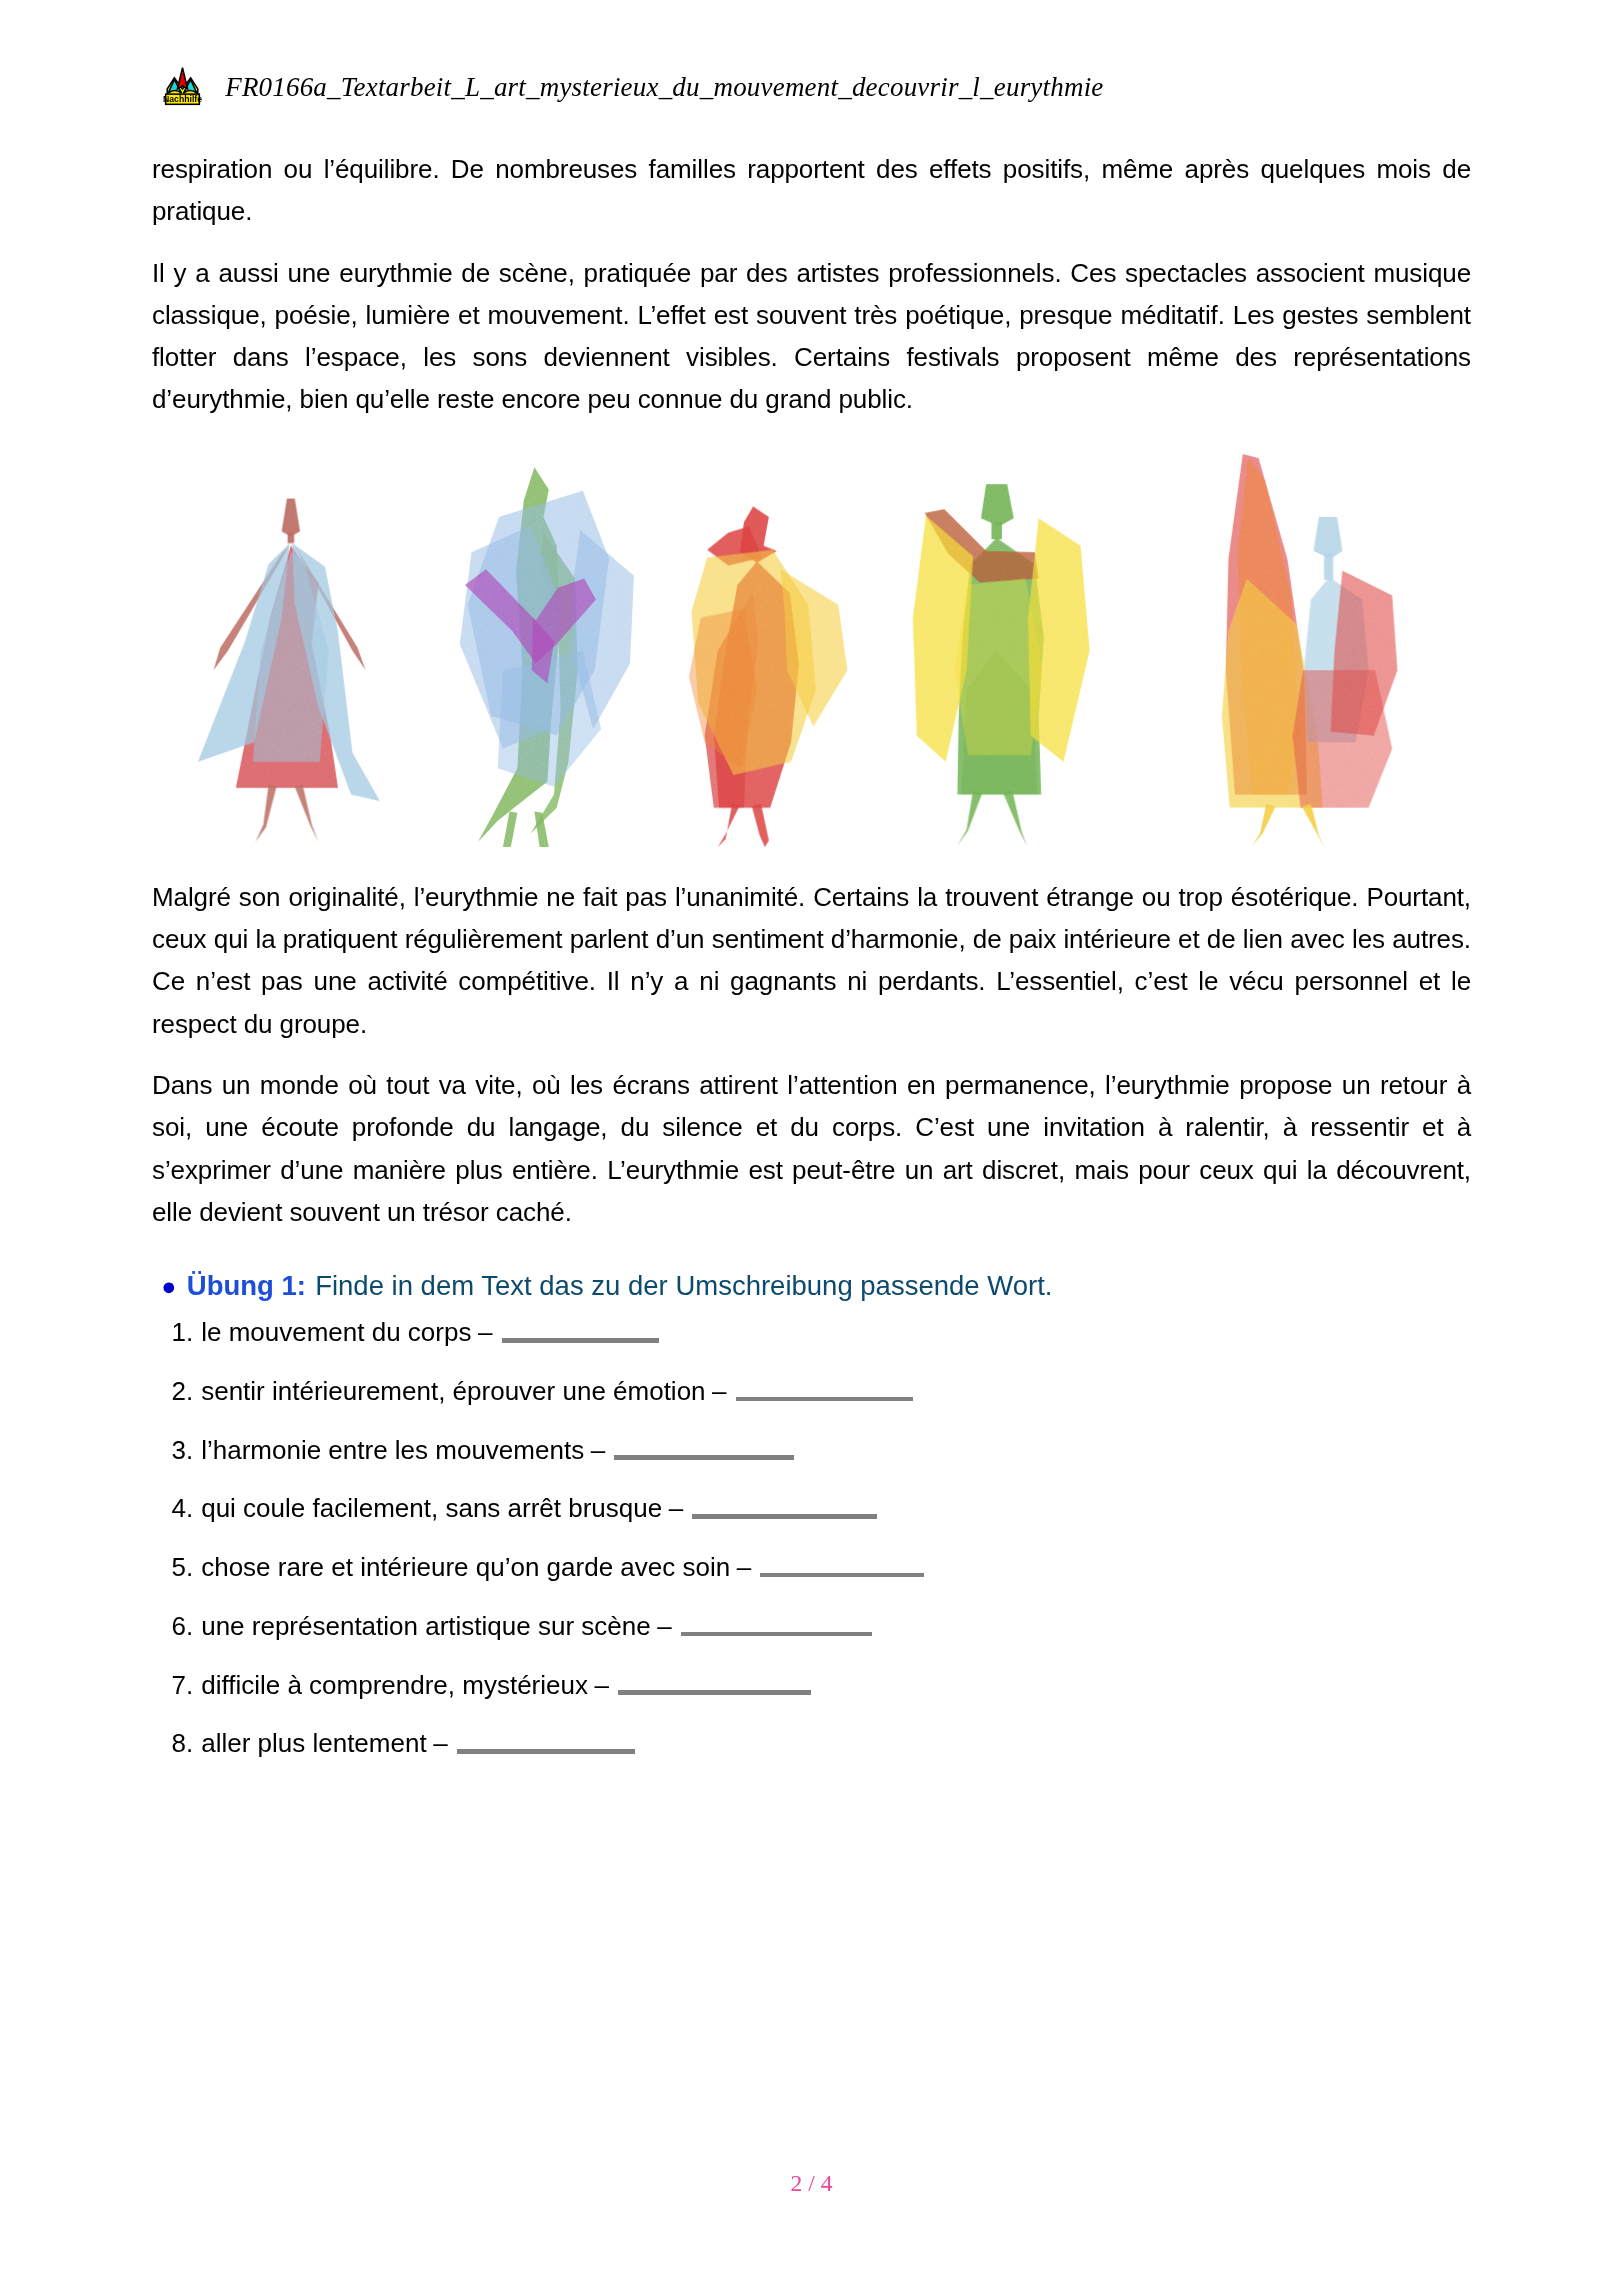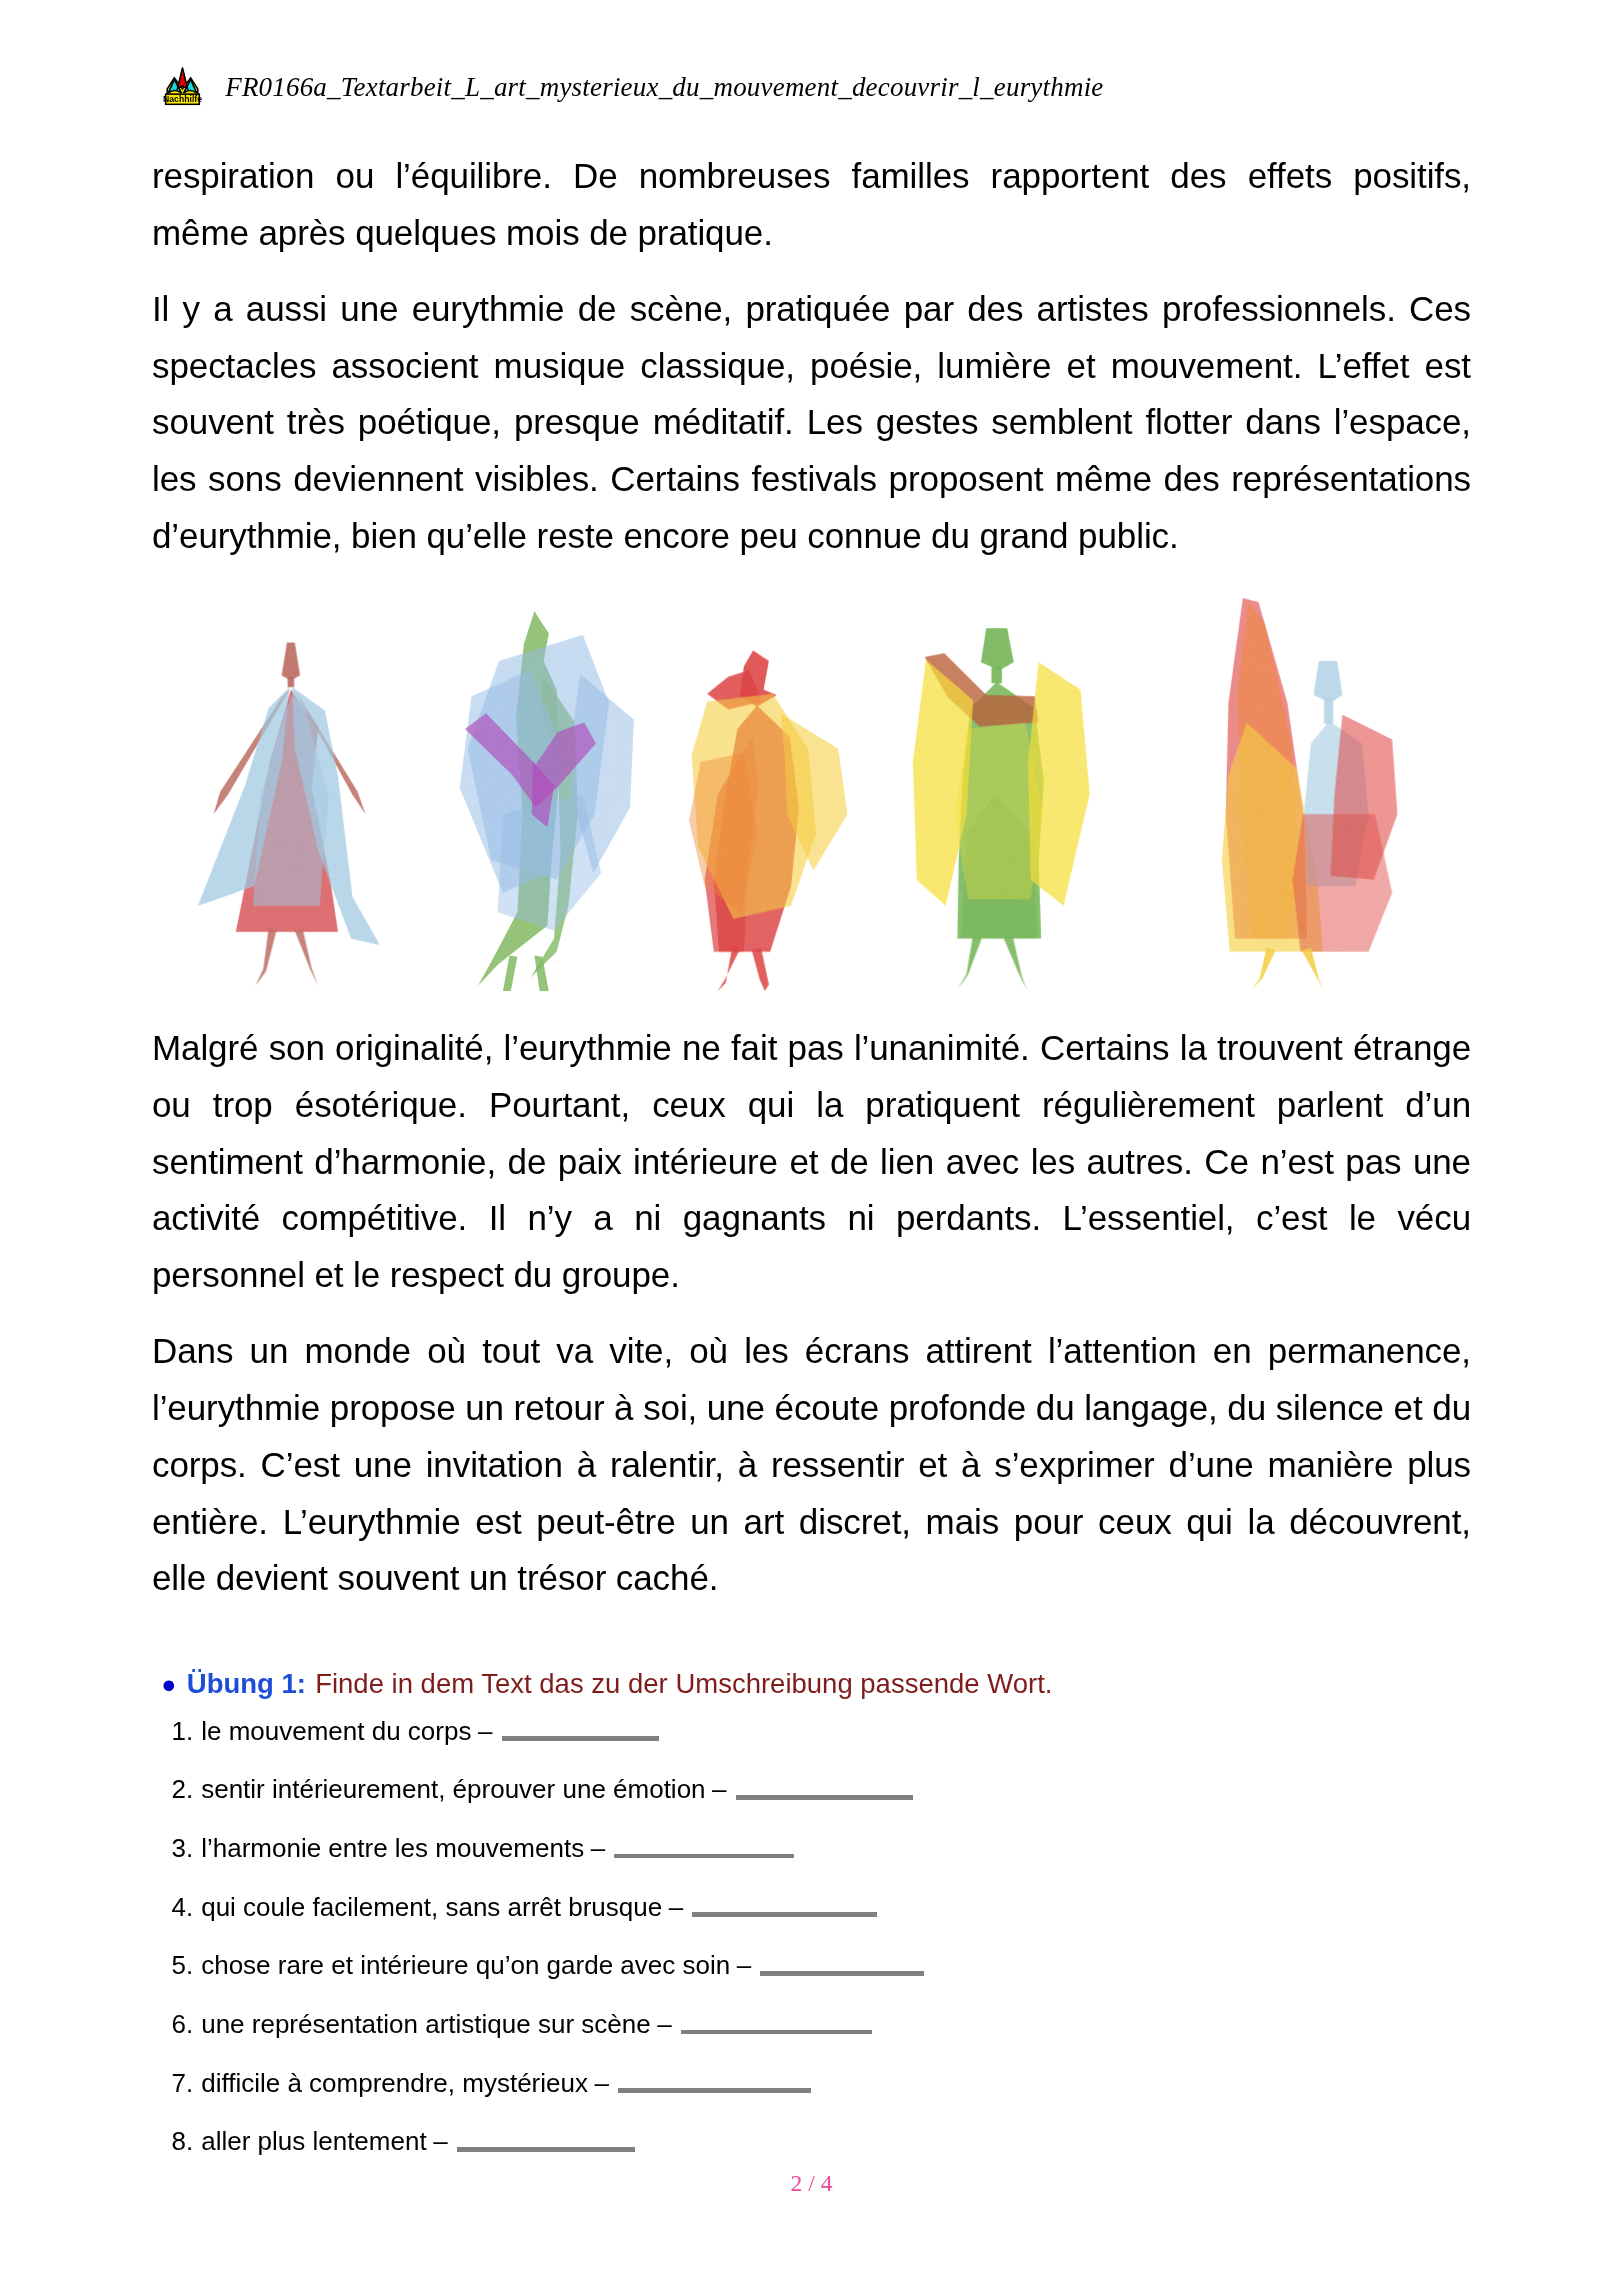--- a/index.html
+++ b/index.html
@@ -48,21 +48,21 @@
     white-space: nowrap;
     line-height: 1;
   }
 
   
   .content {
     padding-top: 29px;
   }
   p.para {
     margin: 0 0 19.6px 0;
-    font-size: 35px;
+    font-size: 26px;
     line-height: 1.62;
     text-align: justify;
     text-justify: inter-word;
     letter-spacing: -0.1px;
     color: #000;
   }
   p.para:last-of-type { margin-bottom: 0; }
 
   
   .illustration {
@@ -91,21 +91,21 @@
     line-height: 1;
     margin-right: 10.5px;
     flex: 0 0 auto;
   }
   .ex-label {
     color: #1d4ed8;
     font-weight: bold;
     margin-right: 9.2px;
     white-space: nowrap;
   }
-  .ex-prompt { color: #7f1d1d; margin-top: 24px; }
+  .ex-prompt { color: #0c4a6e; }
 
   ol.items {
     list-style: none;
     margin: 0;
     padding: 0 0 0 19.6px;
   }
   ol.items li {
     font-size: 26px;
     line-height: 1.2;
     margin-bottom: 27.5px;

